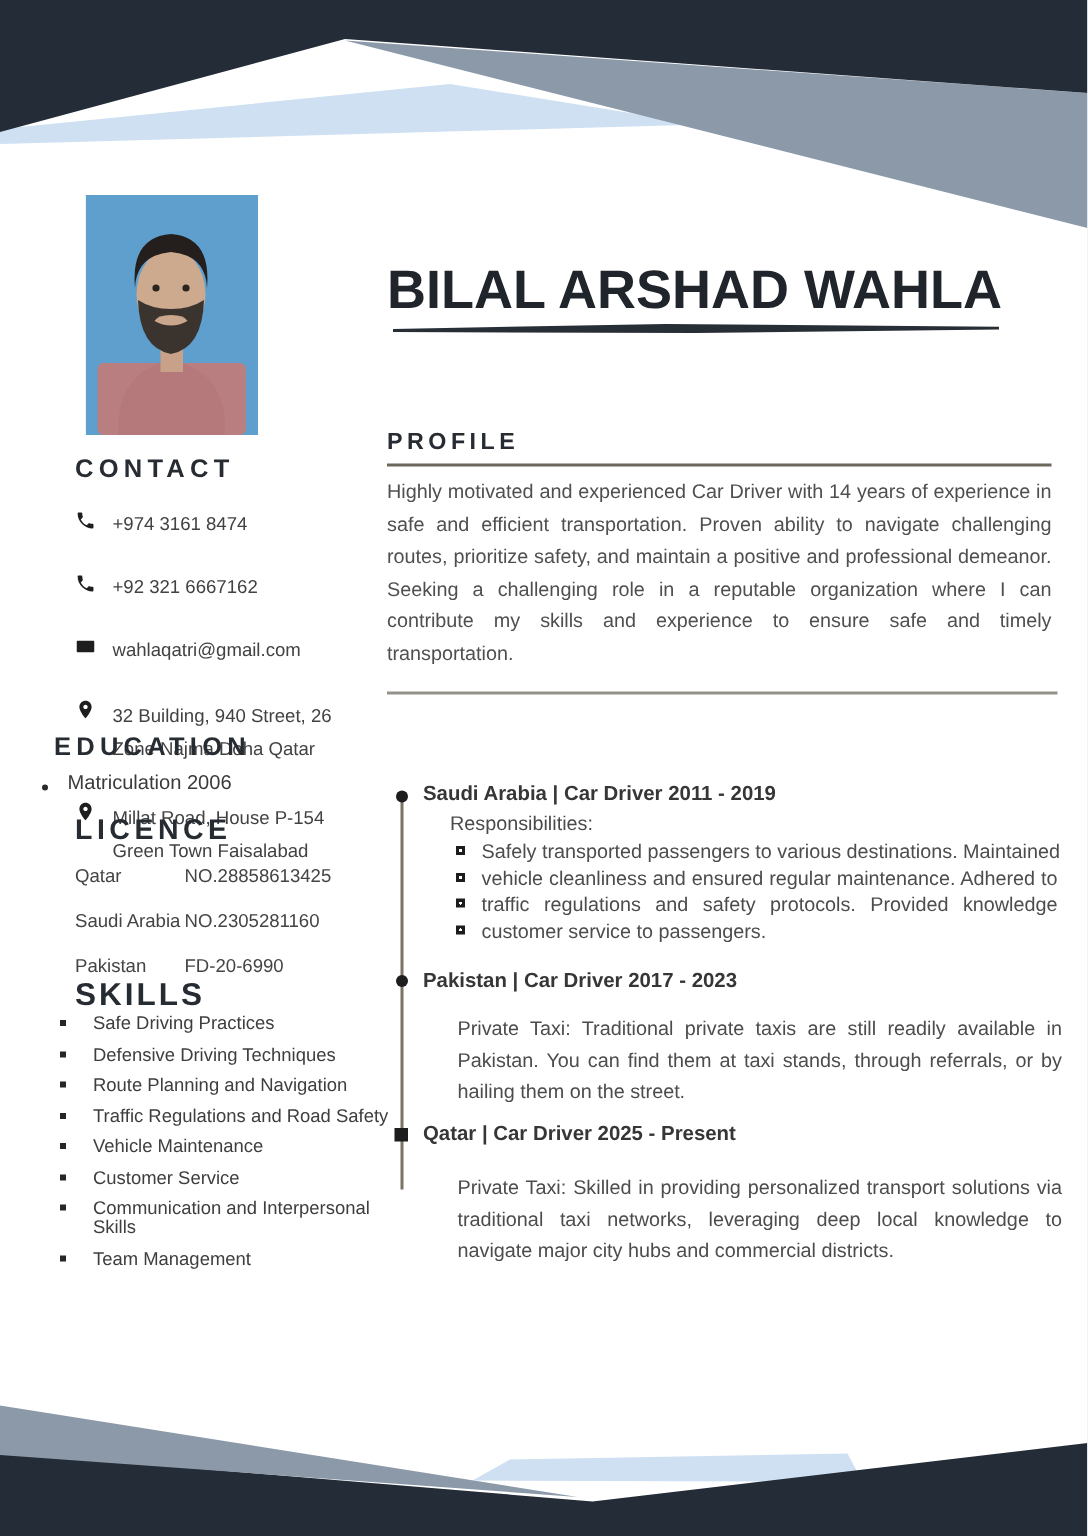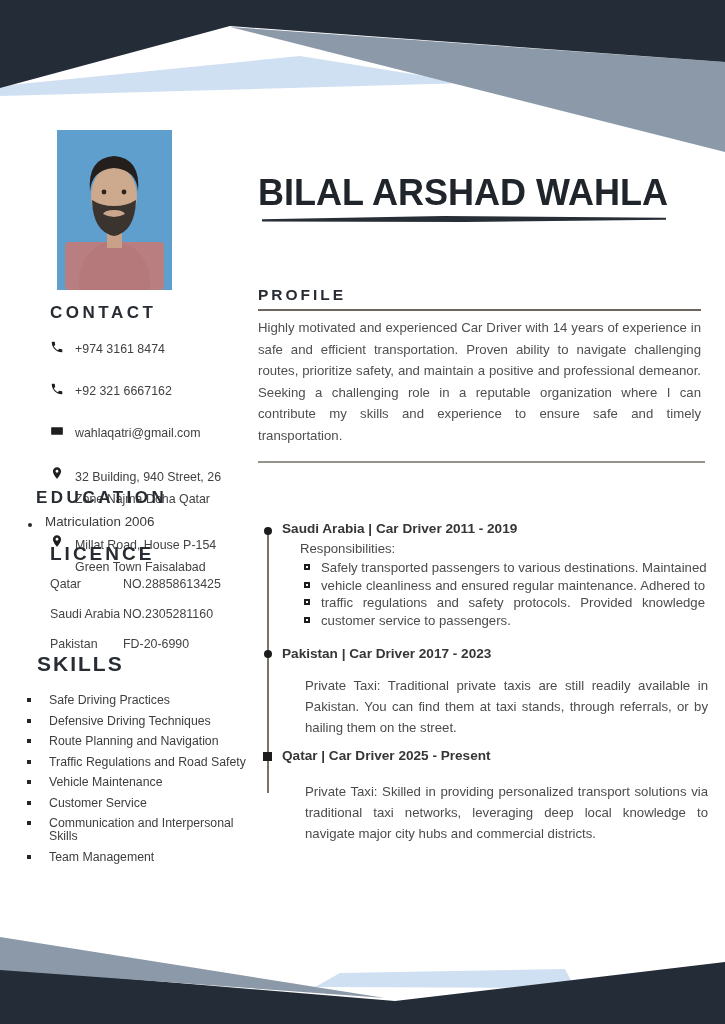--- a/index.html
+++ b/index.html
@@ -33,23 +33,23 @@
   .education .h-sec{font-size:17px}
   .edu-item{position:relative;margin-top:6px;font-size:13.4px;color:#3a3a3a;padding-left:9px}
   .edu-dot{position:absolute;left:-8px;top:9px;width:4px;height:4px;border-radius:50%;background:#2b2b2b}
 
   .licence{position:absolute;left:50px;top:543px;width:215px}
   .licence .h-sec{font-size:19px;letter-spacing:3px}
   .lic-rows{margin-top:12px;display:flex;flex-direction:column;gap:16px}
   .lic-row{display:flex;font-size:12.4px;color:#444}
   .lic-country{width:73px;flex:0 0 73px}
 
-  .skills{position:absolute;left:37px;top:652px;width:225px}
+  .skills{position:absolute;left:50px;top:652px;width:225px}
   .skills .h-sec{font-size:21px;letter-spacing:2px}
-  .sk-items{margin-top:18px;display:flex;flex-direction:column;gap:7.5px}
+  .sk-items{margin-top:0;display:flex;flex-direction:column;gap:7.5px}
   .sk-row{position:relative;font-size:12.3px;color:#3e3e3e;padding-left:12px;line-height:13px}
   .sk-bullet{position:absolute;left:-10px;top:4px;width:4px;height:4px;background:#262626}
 
   
   .name{position:absolute;left:258px;top:172px;margin:0;font-size:36px;font-weight:800;
         color:#20252b;letter-spacing:0px;white-space:nowrap}
   .name-underline{position:absolute;left:262px;top:216px;width:404px;height:6px;background:#272e36;
         clip-path:polygon(0% 55%,45% 0%,100% 30%,100% 62%,50% 100%,0% 90%)}
 
   .profile{position:absolute;left:258px;top:286px;width:443px}

